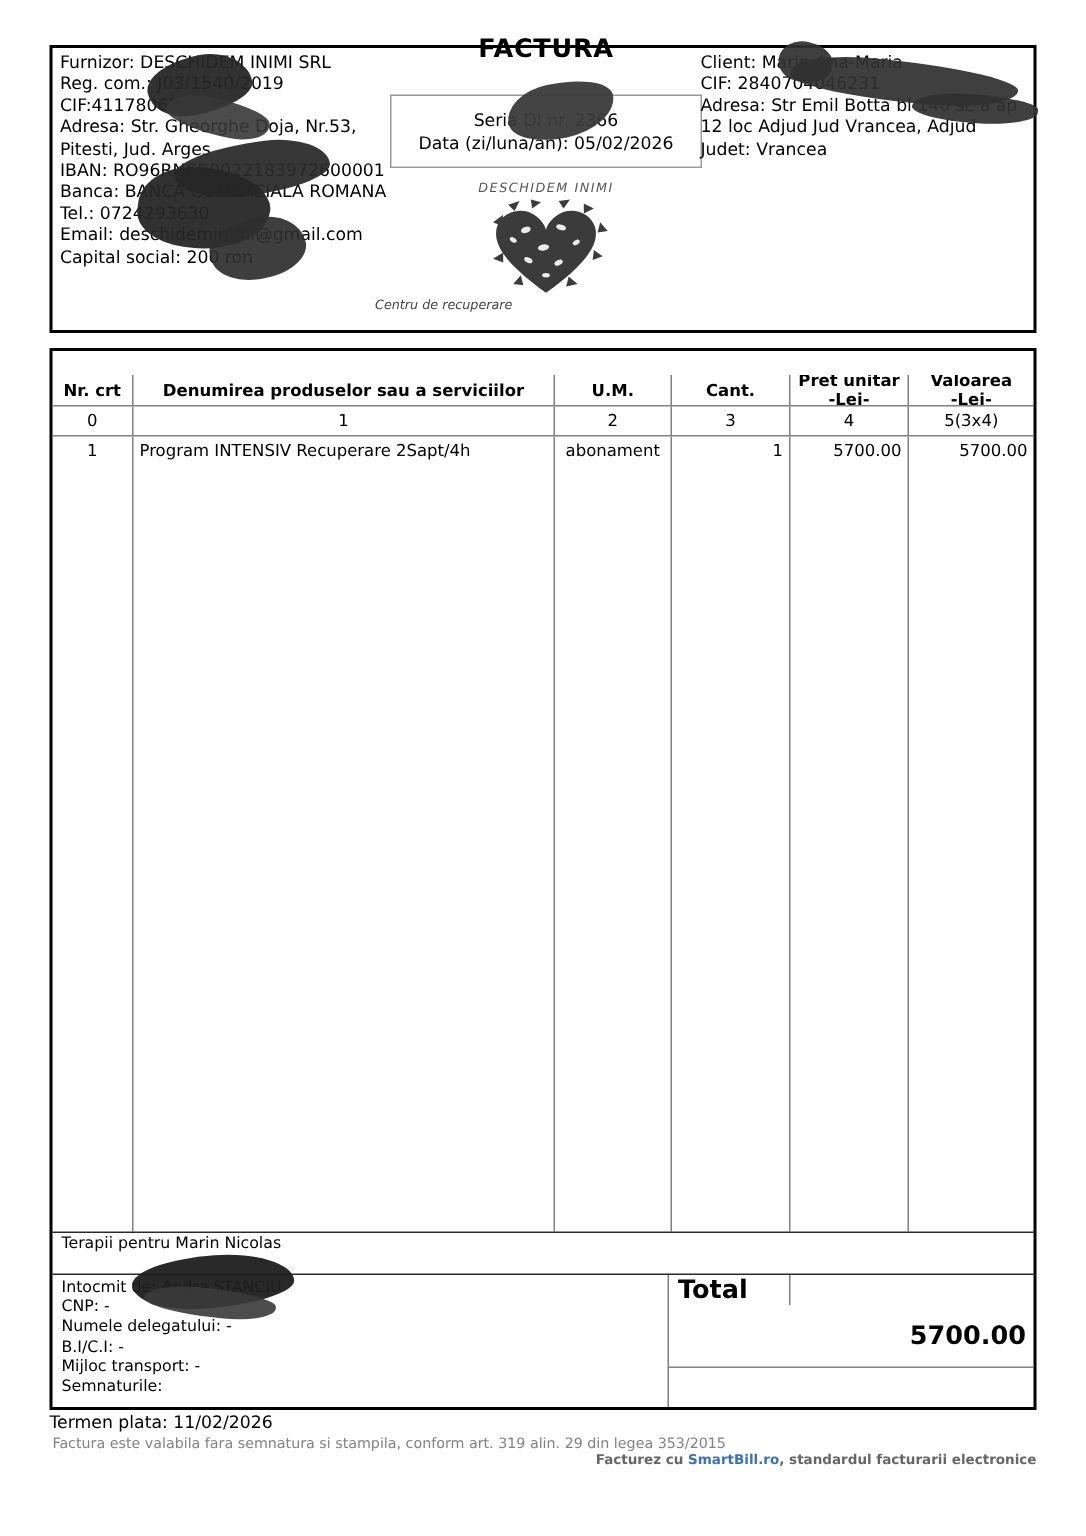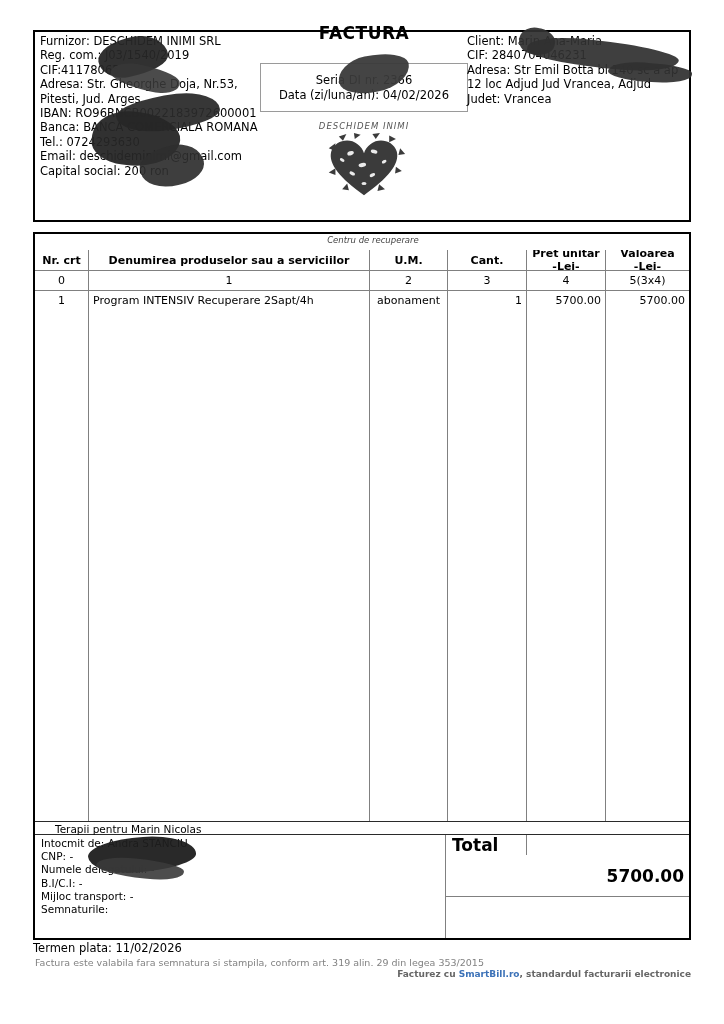--- a/index.html
+++ b/index.html
@@ -10,37 +10,37 @@
   .header-box{left:33px;top:30px;width:658px;height:192px;border:2px solid #000;box-sizing:border-box;}
   .supplier{left:40px;top:34px;width:225px;font-size:11.5px;line-height:14.4px;}
   .client{left:467px;top:34px;width:218px;font-size:11.5px;line-height:14.4px;}
   .factura-title{left:250px;top:23px;width:228px;text-align:center;font-size:17px;font-weight:bold;letter-spacing:.5px;}
   .seria-box{left:260px;top:63px;width:208px;height:49px;border:1px solid #9a9a9a;box-sizing:border-box;
              display:flex;flex-direction:column;justify-content:center;align-items:center;
              font-size:11.5px;line-height:14.5px;text-align:center;}
   .logo-name{left:262px;top:121px;width:204px;text-align:center;font-size:8.5px;font-style:italic;
              color:#555;letter-spacing:1px;}
   .logo-heart{left:322px;top:131px;}
-  .logo-tagline{left:271px;top:199px;width:204px;text-align:center;font-size:8.5px;font-style:italic;color:#444;margin-top:36px;}
+  .logo-tagline{left:250px;top:199px;width:204px;font-size:8.5px;font-style:italic;color:#444;}
   
   .main-table{left:33px;top:232px;width:658px;height:708px;border:2px solid #000;box-sizing:border-box;
               display:flex;flex-direction:column;}
   .trow{display:flex;flex-direction:row;width:100%;}
   .cell{box-sizing:border-box;border-right:1px solid #808080;overflow:hidden;}
   .cell:last-child{border-right:none;}
   .c0{width:54px;} .c1{width:281px;} .c2{width:78px;} .c3{width:79px;} .c4{width:79px;} .c5{flex:1;}
   .head-row{height:36px;border-bottom:1px solid #808080;font-weight:bold;font-size:11px;}
   .head-row .cell{display:flex;flex-direction:column;justify-content:center;align-items:center;line-height:13px;margin-top:16px;}
   .codes-row{height:19px;border-bottom:1px solid #808080;font-size:11px;}
   .codes-row .cell{display:flex;justify-content:center;align-items:center;}
   .body-row{height:530px;font-size:11px;}
   .body-row .cell{height:100%;padding-top:3px;}
   .tc{text-align:center;} .tr{text-align:right;padding-right:4px;} .tl{text-align:left;padding-left:4px;}
-  .terapii-row{height:14px;border-top:1px solid #2a2a2a;border-bottom:1px solid #2a2a2a;
-               font-size:10.5px;line-height:15px;padding-left:20px;box-sizing:border-box;}
+  .terapii-row{height:29px;border-top:1px solid #2a2a2a;border-bottom:1px solid #2a2a2a;
+               font-size:10.5px;line-height:15px;padding-left:6px;box-sizing:border-box;}
   .foot-block{flex:1;display:flex;flex-direction:row;}
   .foot-left{width:411px;box-sizing:border-box;border-right:1px solid #808080;
              padding:2px 4px 0 6px;font-size:10.5px;line-height:13.2px;}
   .foot-right{flex:1;display:flex;flex-direction:column;}
   .total-row{height:61px;border-bottom:1px solid #808080;display:flex;flex-direction:column;font-size:17px;font-weight:bold;}
   .total-label{width:81px;box-sizing:border-box;border-right:1px solid #808080;display:flex;align-items:center;padding-left:6px;}
   .total-value{flex:1;display:flex;align-items:center;justify-content:flex-end;padding-right:5px;}
   .semnatura-row{flex:1;font-size:10.5px;padding:4px 0 0 6px;box-sizing:border-box;}
   
   .termen{left:33px;top:941px;font-size:11.5px;}
@@ -89,21 +89,21 @@
     <div>Banca: BANCA COMERCIALA ROMANA</div>
     <div>Tel.: 0724293630</div>
     <div>Email: deschideminimi@gmail.com</div>
     <div>Capital social: 200 ron</div>
   </div>
 
   <div class="abs factura-title">FACTURA</div>
 
   <div class="abs seria-box">
     <div>Seria DI nr. 2366</div>
-    <div>Data (zi/luna/an): 04/02/2026</div>
+    <div>Data (zi/luna/an): 05/02/2026</div>
   </div>
 
   <div class="abs client">
     <div>Client: Marin Ana-Maria</div>
     <div>CIF: 2840704046231</div>
     <div>Adresa: Str Emil Botta bl 140 sc a ap</div>
     <div>12 loc Adjud Jud Vrancea, Adjud</div>
     <div>Judet: Vrancea</div>
   </div>
 

